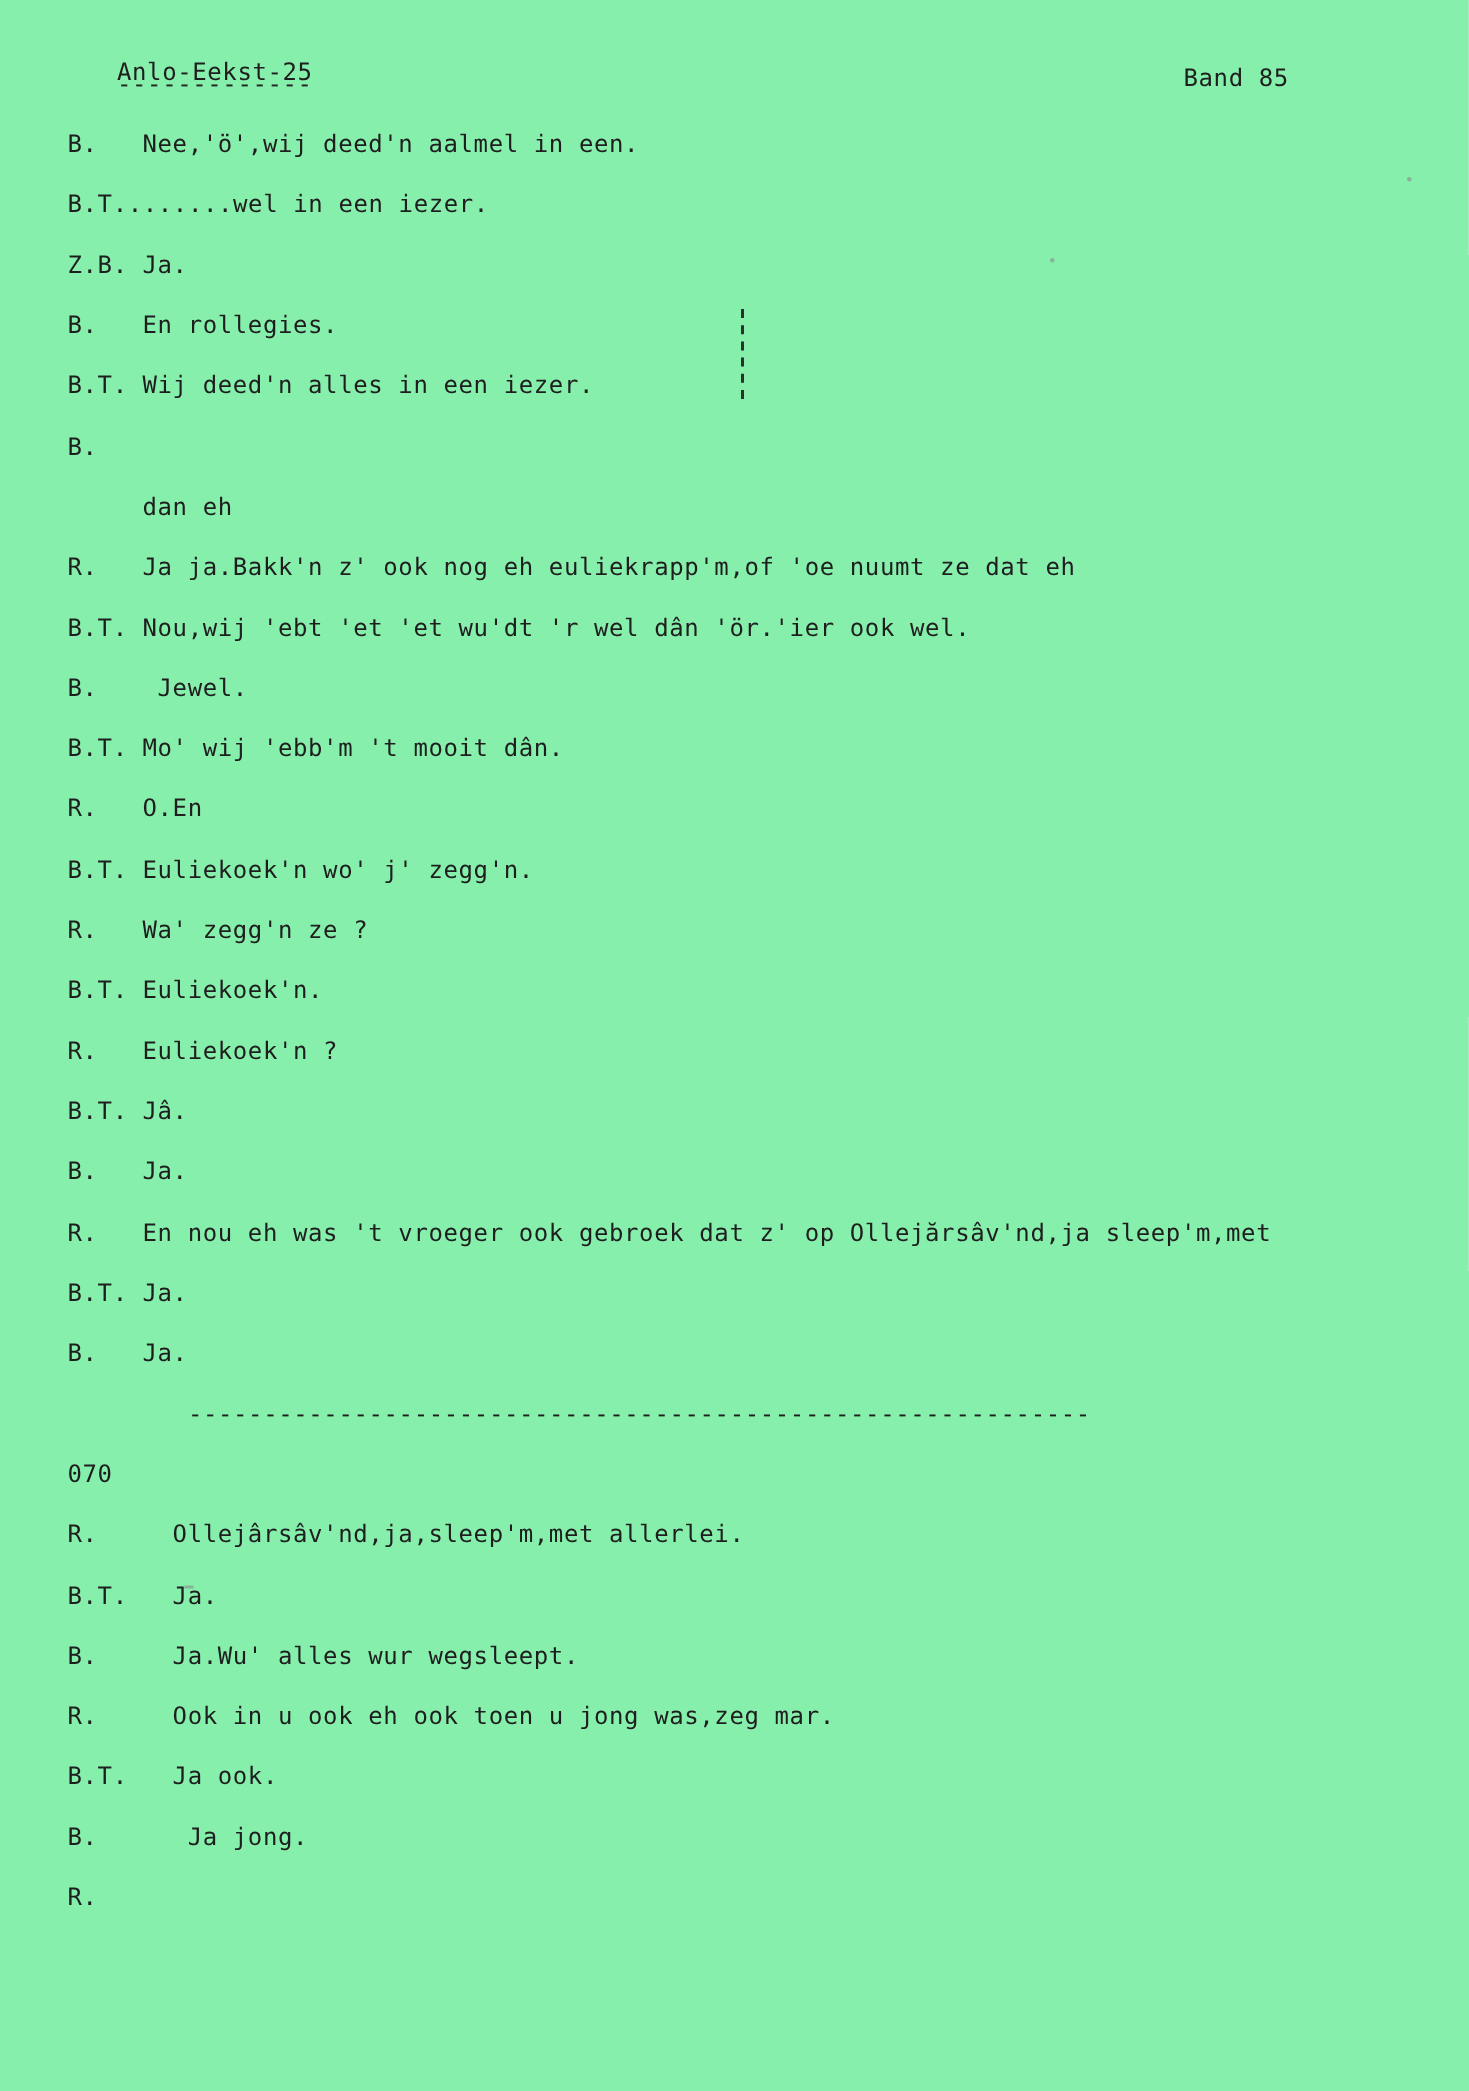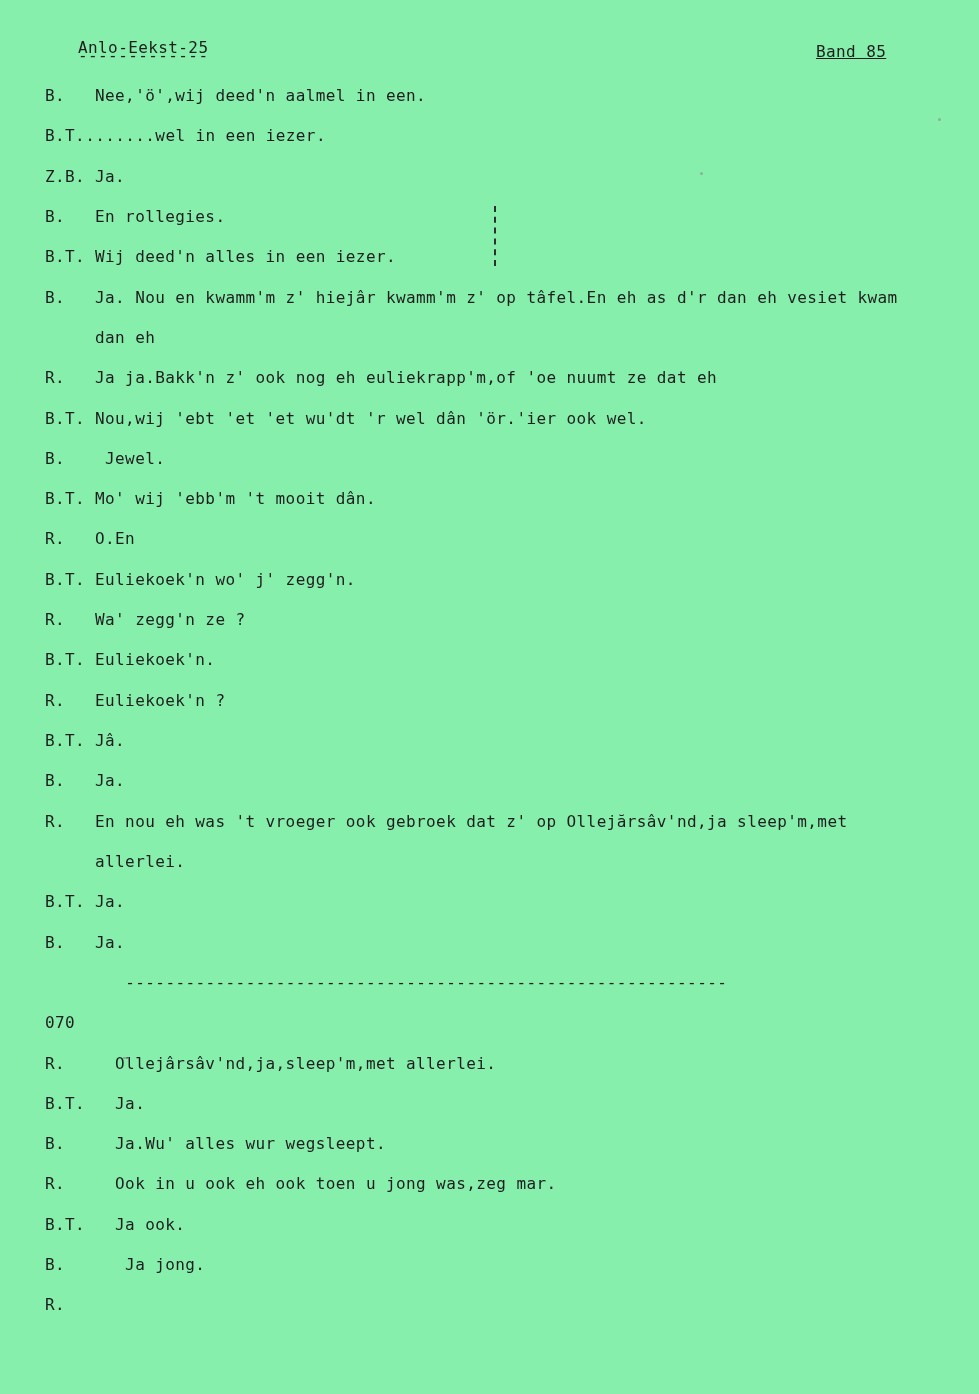--- a/index.html
+++ b/index.html
@@ -11,21 +11,21 @@
   }
   .page{
     position:relative;width:979px;height:1394px;
     background:#86efac;overflow:hidden;
     font-size:16px;letter-spacing:0.4px;
   }
   
   .title-block{position:absolute;left:78px;top:38px;}
   .title-line{line-height:19px;white-space:pre;}
   .title-underline{line-height:10px;margin-top:-6px;white-space:pre;color:#242424;}
-  .band{position:absolute;left:816px;top:42px;white-space:pre;text-decoration:underline;}
+  .band{position:absolute;left:789px;top:42px;white-space:pre;}
   
   .lines{position:absolute;left:45px;top:86px;right:0;}
   .row{display:flex;height:40.32px;align-items:flex-start;}
   .sp{flex:0 0 auto;min-width:50px;white-space:pre;}
   .row.joined .sp{min-width:0;}
   .tx{white-space:pre;text-align:center;}
   
   .margin-tick{
     position:absolute;left:494px;top:206px;height:60px;width:0;
     border-left:2px dashed #2e2e2e;
@@ -62,21 +62,20 @@
     <div class="row">
         <span class="sp">B.</span>
         <span class="tx">En rollegies.</span>
       </div>
     <div class="row">
         <span class="sp">B.T.</span>
         <span class="tx">Wij deed'n alles in een iezer.</span>
       </div>
     <div class="row">
         <span class="sp">B.</span>
-        <span class="tx">Ja. Nou en kwamm'm z' hiejâr kwamm'm z' op tâfel.En eh as d'r dan eh vesiet kwam</span>
       </div>
     <div class="row">
         <span class="sp"></span>
         <span class="tx">dan eh</span>
       </div>
     <div class="row">
         <span class="sp">R.</span>
         <span class="tx">Ja ja.Bakk'n z' ook nog eh euliekrapp'm,of 'oe nuumt ze dat eh</span>
       </div>
     <div class="row">
@@ -117,24 +116,20 @@
       </div>
     <div class="row">
         <span class="sp">B.</span>
         <span class="tx">Ja.</span>
       </div>
     <div class="row">
         <span class="sp">R.</span>
         <span class="tx">En nou eh was 't vroeger ook gebroek dat z' op Ollejărsâv'nd,ja sleep'm,met</span>
       </div>
     <div class="row">
-        <span class="sp"></span>
-        <span class="tx">allerlei.</span>
-      </div>
-    <div class="row">
         <span class="sp">B.T.</span>
         <span class="tx">Ja.</span>
       </div>
     <div class="row">
         <span class="sp">B.</span>
         <span class="tx">Ja.</span>
       </div>
     <div class="row joined">
         <span class="sp"></span>
         <span class="tx">        ------------------------------------------------------------</span>

